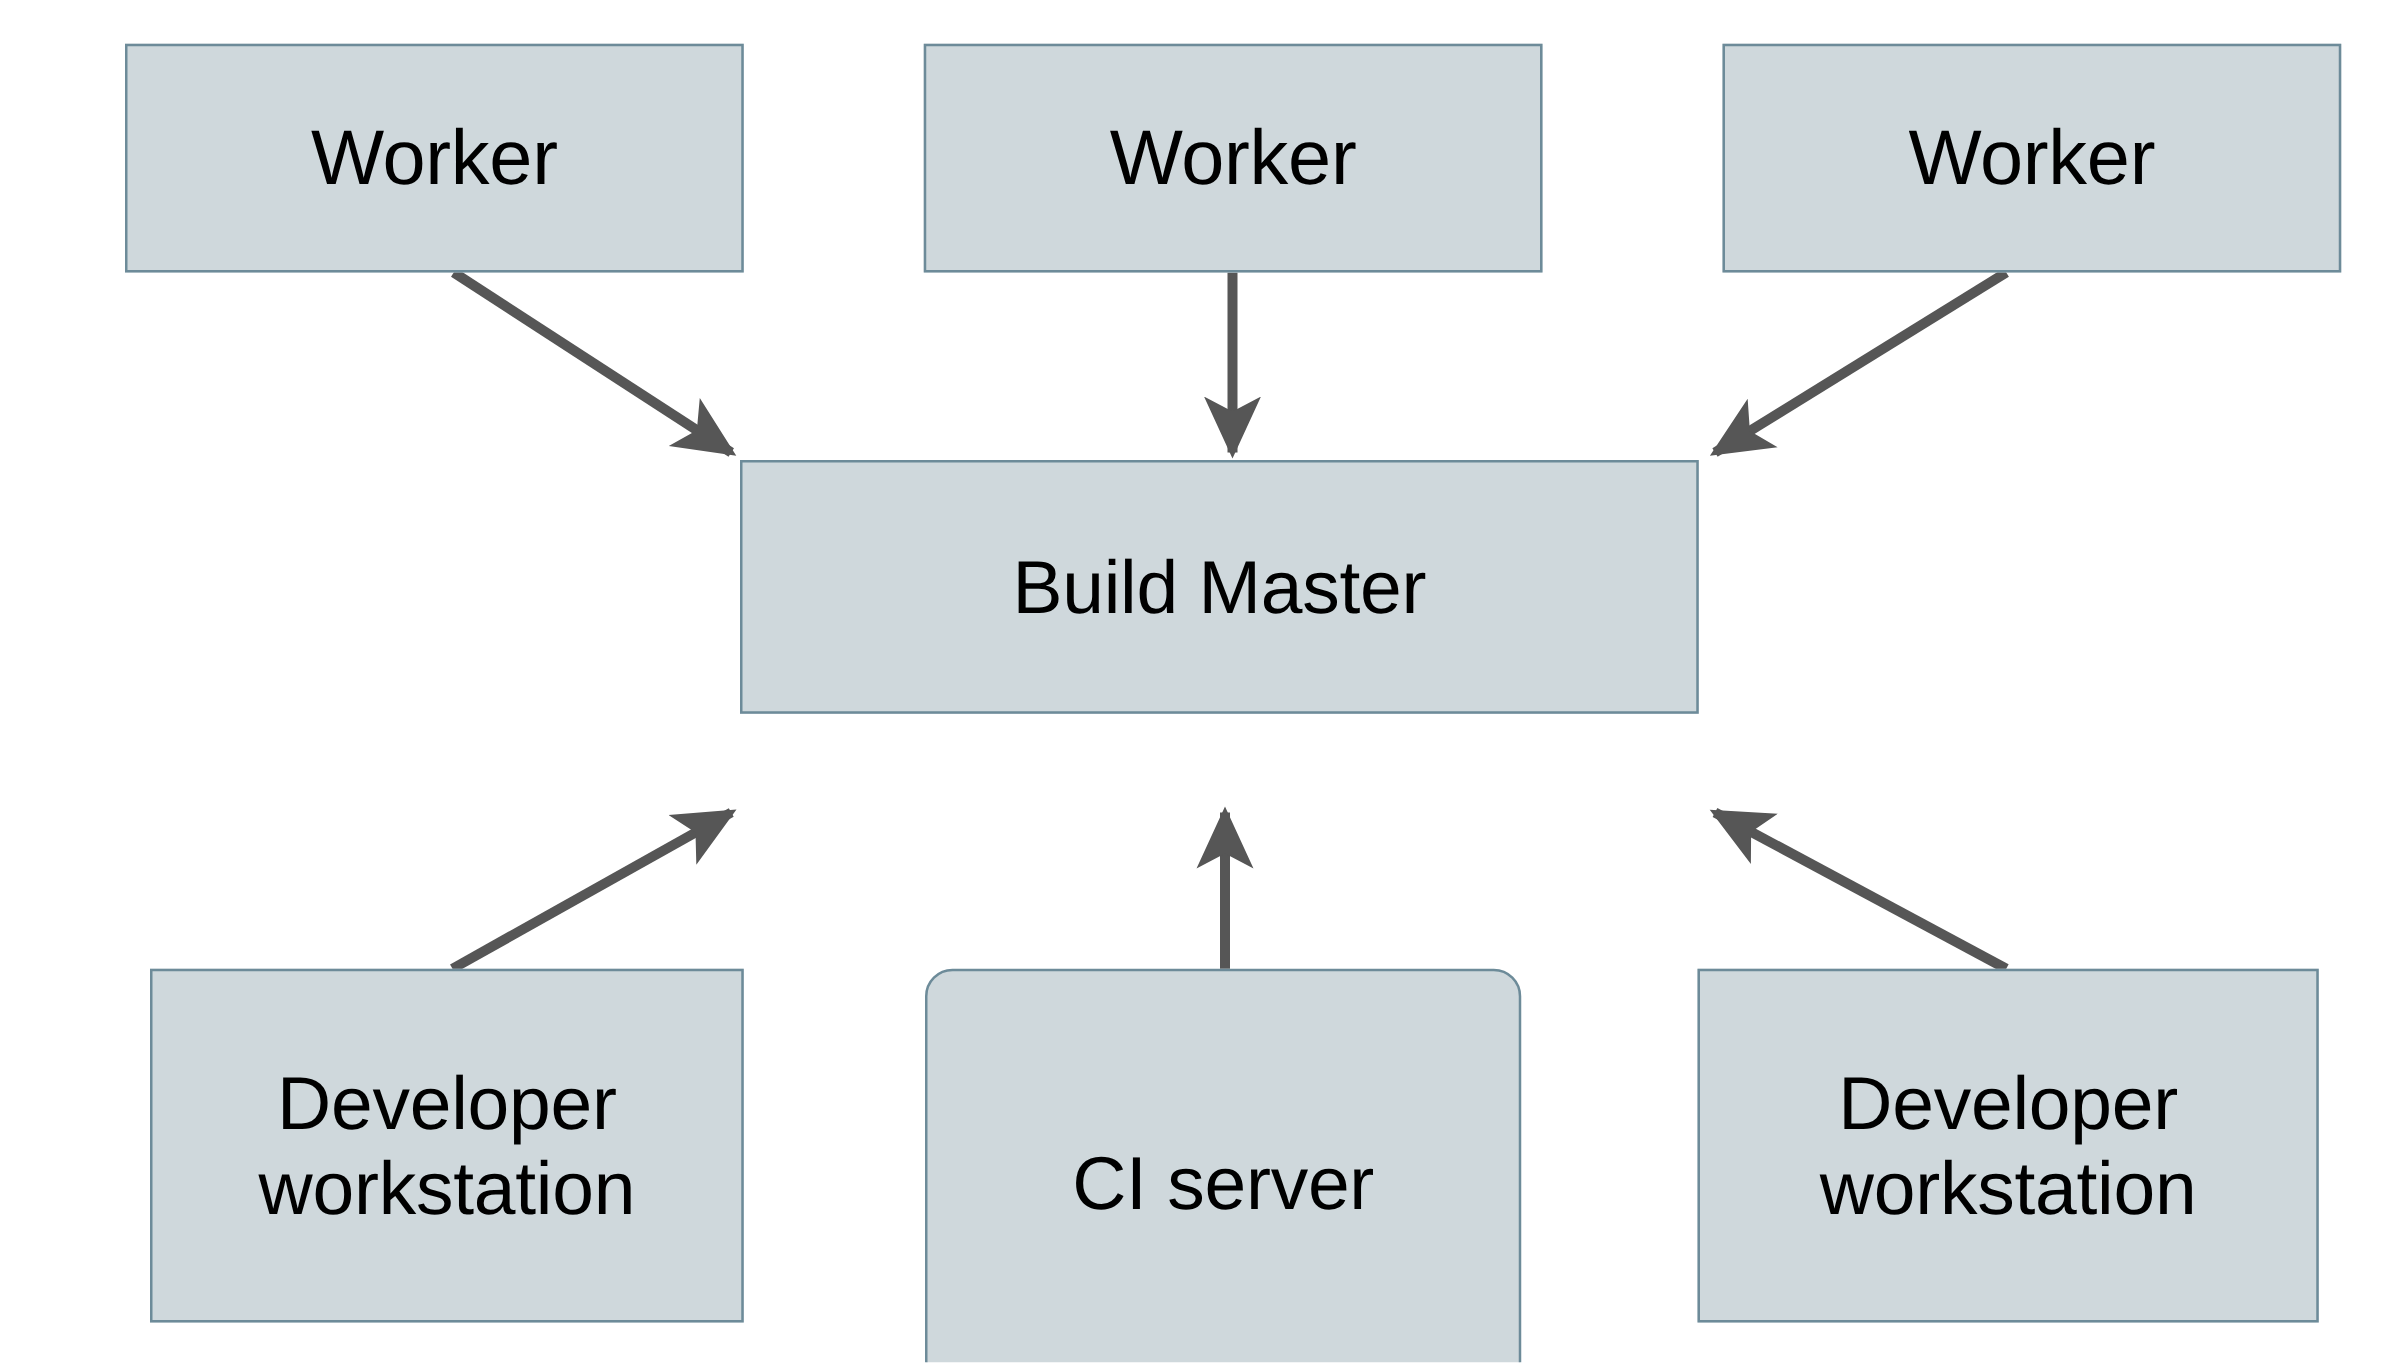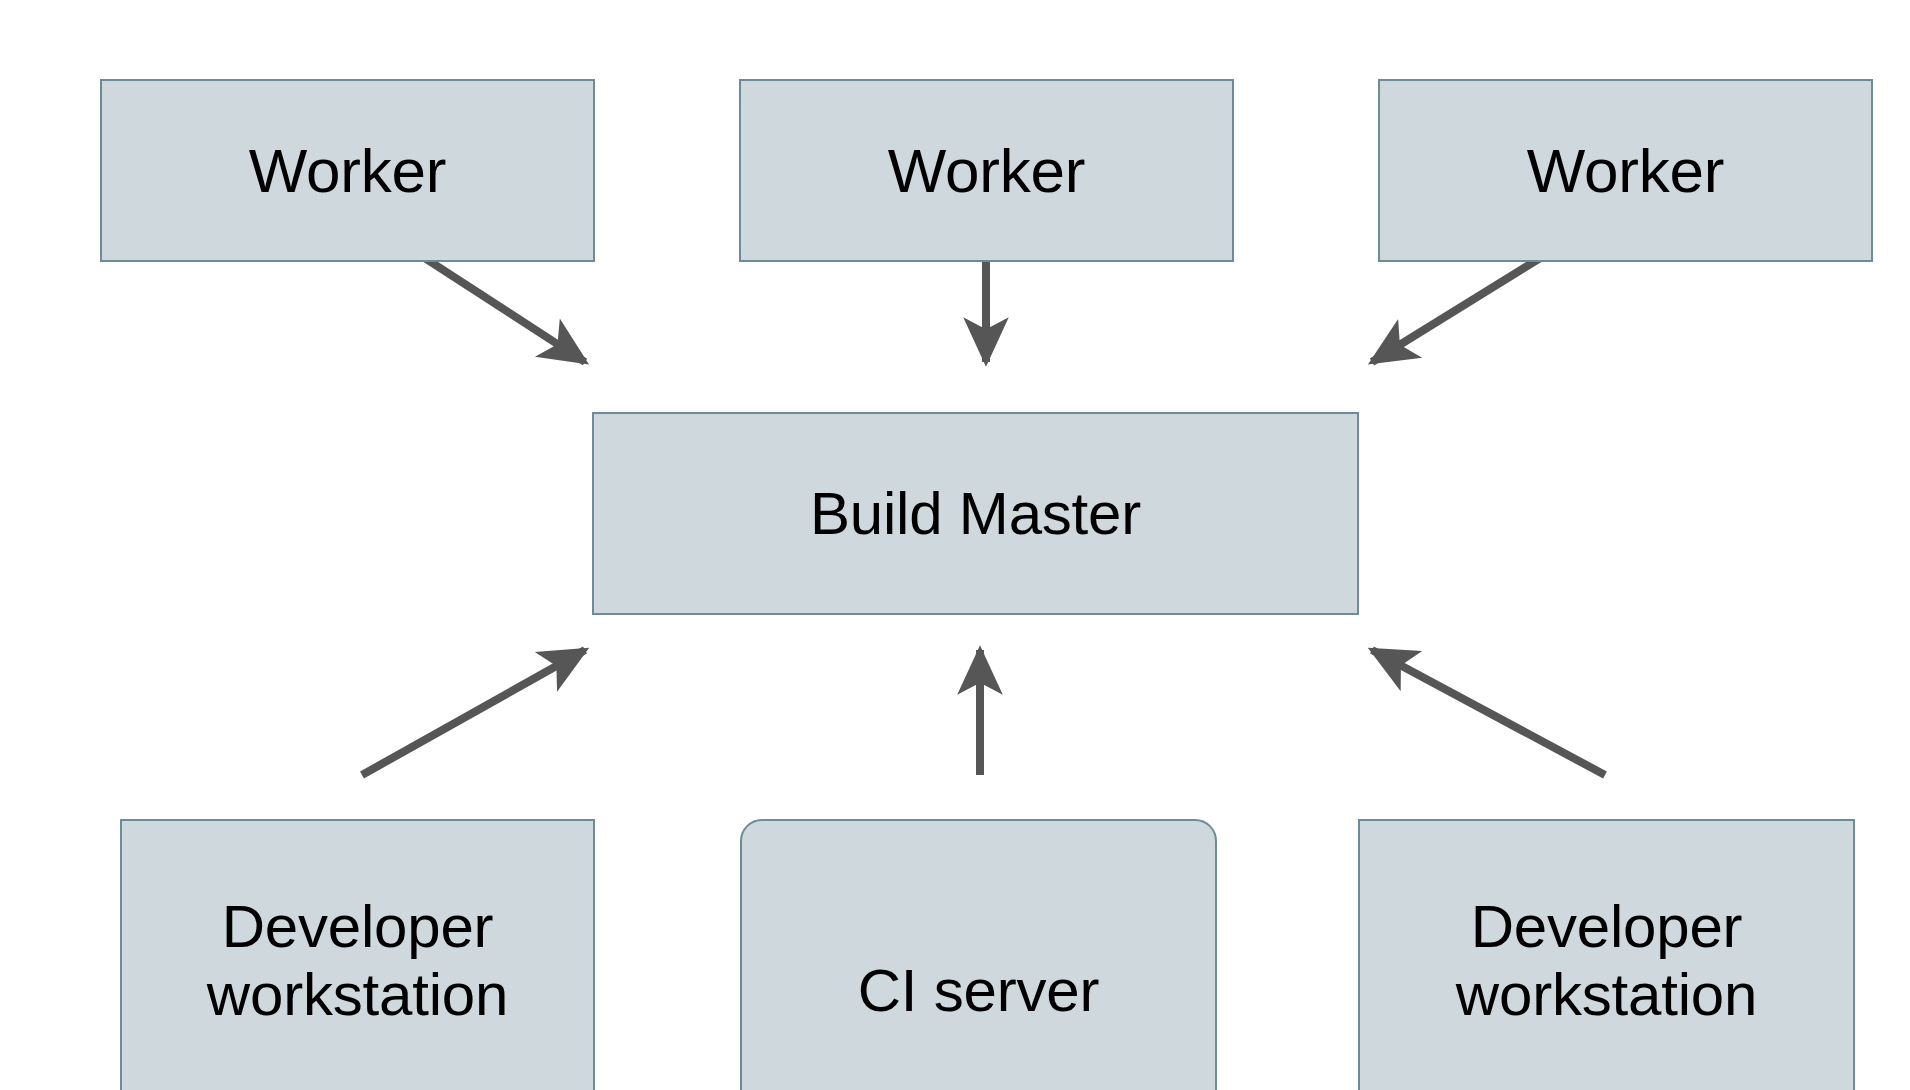--- a/index.html
+++ b/index.html
@@ -29,21 +29,20 @@
   }
   .node {
     position: absolute;
     box-sizing: border-box;
     background: #cfd8dc;
     border: 2px solid #6d8b99;
     display: flex;
     align-items: center;
     justify-content: center;
     text-align: center;
-    margin-top: 44px;
   }
   .node-label {
     color: #000000;
     font-family: "Liberation Sans", sans-serif;
     font-weight: 400;
     line-height: 1.12;
     white-space: pre-line;
     letter-spacing: -0.2px;
   }
   

